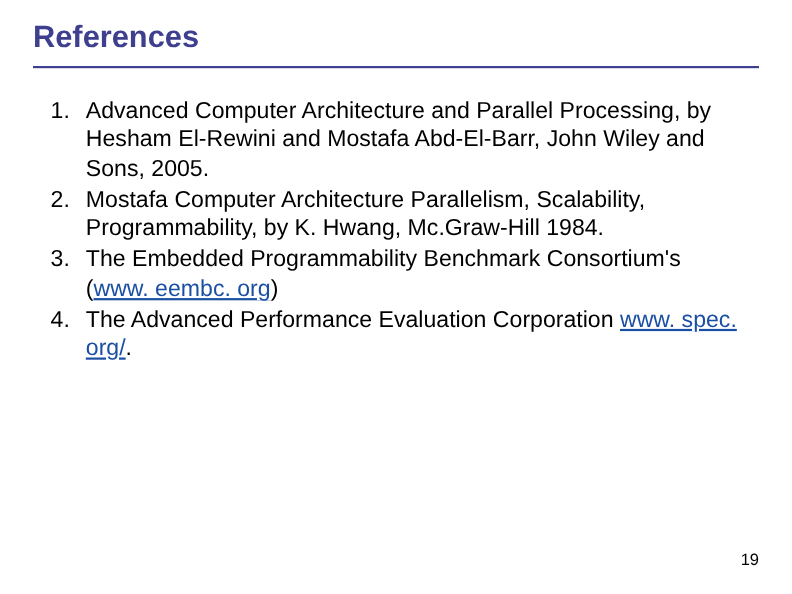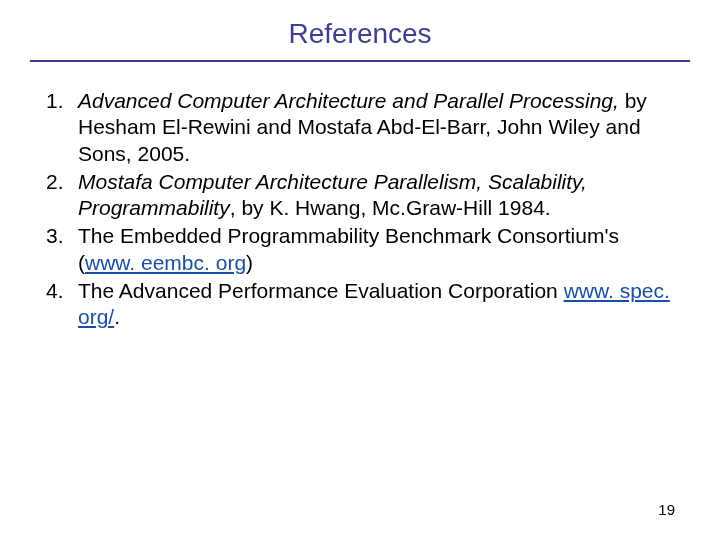--- a/index.html
+++ b/index.html
@@ -11,23 +11,23 @@
       position: relative;
       overflow: hidden;
     }
     .slide {
       width: 100%;
       height: 100%;
       padding: 18px 30px 30px 30px;
       position: relative;
     }
     .title {
-      text-align: center;
+      text-align: left;
       font-size: 28px;
-      font-weight: normal;
+      font-weight: bold;
       color: #3f3f8f;
       padding-bottom: 10px;
     }
     .title-underline {
       width: 100%;
       height: 2px;
       background: #3f3f8f;
       margin-bottom: 26px;
     }
     .content {
@@ -45,29 +45,29 @@
       padding-left: 38px;
       position: relative;
     }
     .ref-item::before {
       counter-increment: ref;
       content: counter(ref) ".";
       position: absolute;
       left: 6px;
       top: 0;
     }
-    .italic { font-style: italic; }
+    .italic { }
     .link {
       color: #1a4fa3;
       text-decoration: underline;
     }
     .page-num {
       position: absolute;
       bottom: 22px;
-      right: 45px;
+      right: 30px;
       font-size: 15px;
       color: #000;
     }
   </style>
 </head>
 <body>
 
 <div class="slide">
   <div class="title">References</div>
   <div class="title-underline"></div>

